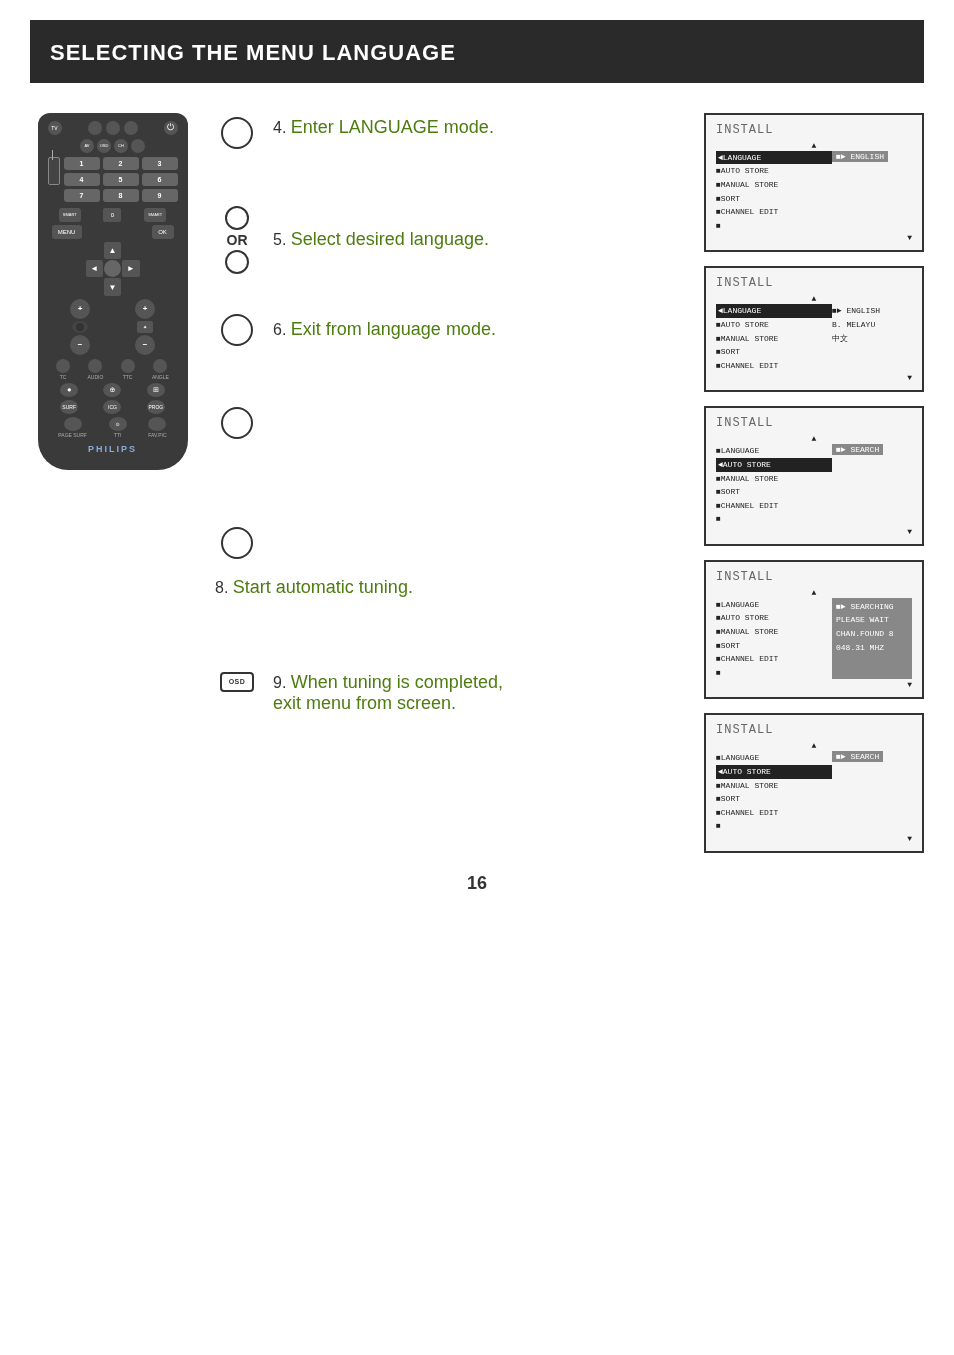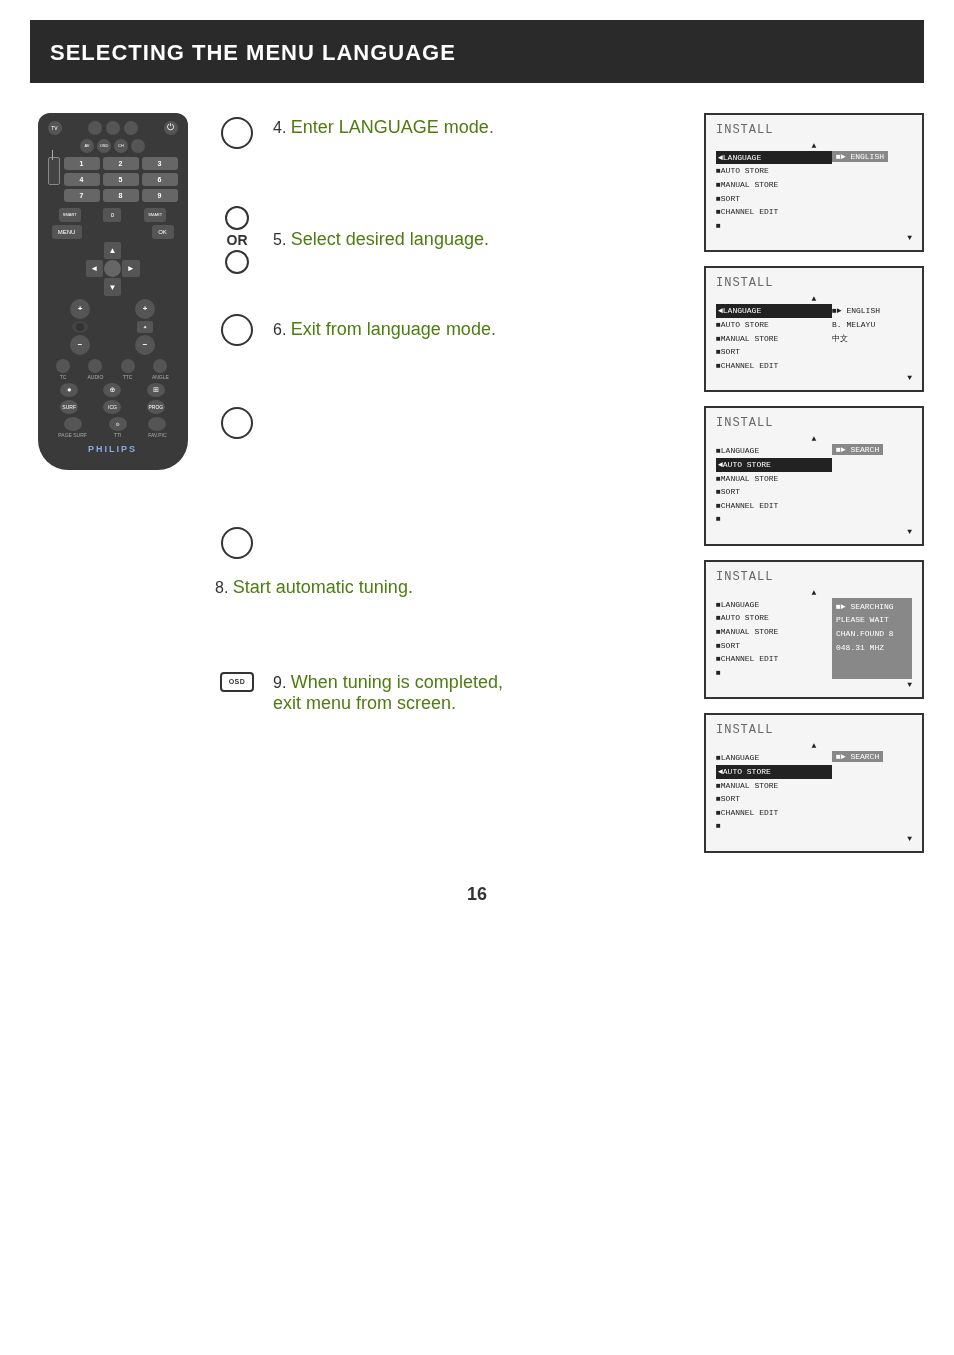--- a/index.html
+++ b/index.html
@@ -340,21 +340,21 @@
       font-size: 8px;
       display: inline-block;
     }
 
     
     .page-number {
       text-align: center;
       font-size: 18px;
       font-weight: bold;
       color: #333;
-      margin-top: 31px;
+      margin-top: 20px;
     }
   </style>
 </head>
 <body>
 
 <div class="page-wrapper">
 
   <div class="header-box">
     <h1>
       <span>Selecting the Menu Language</span><br>

